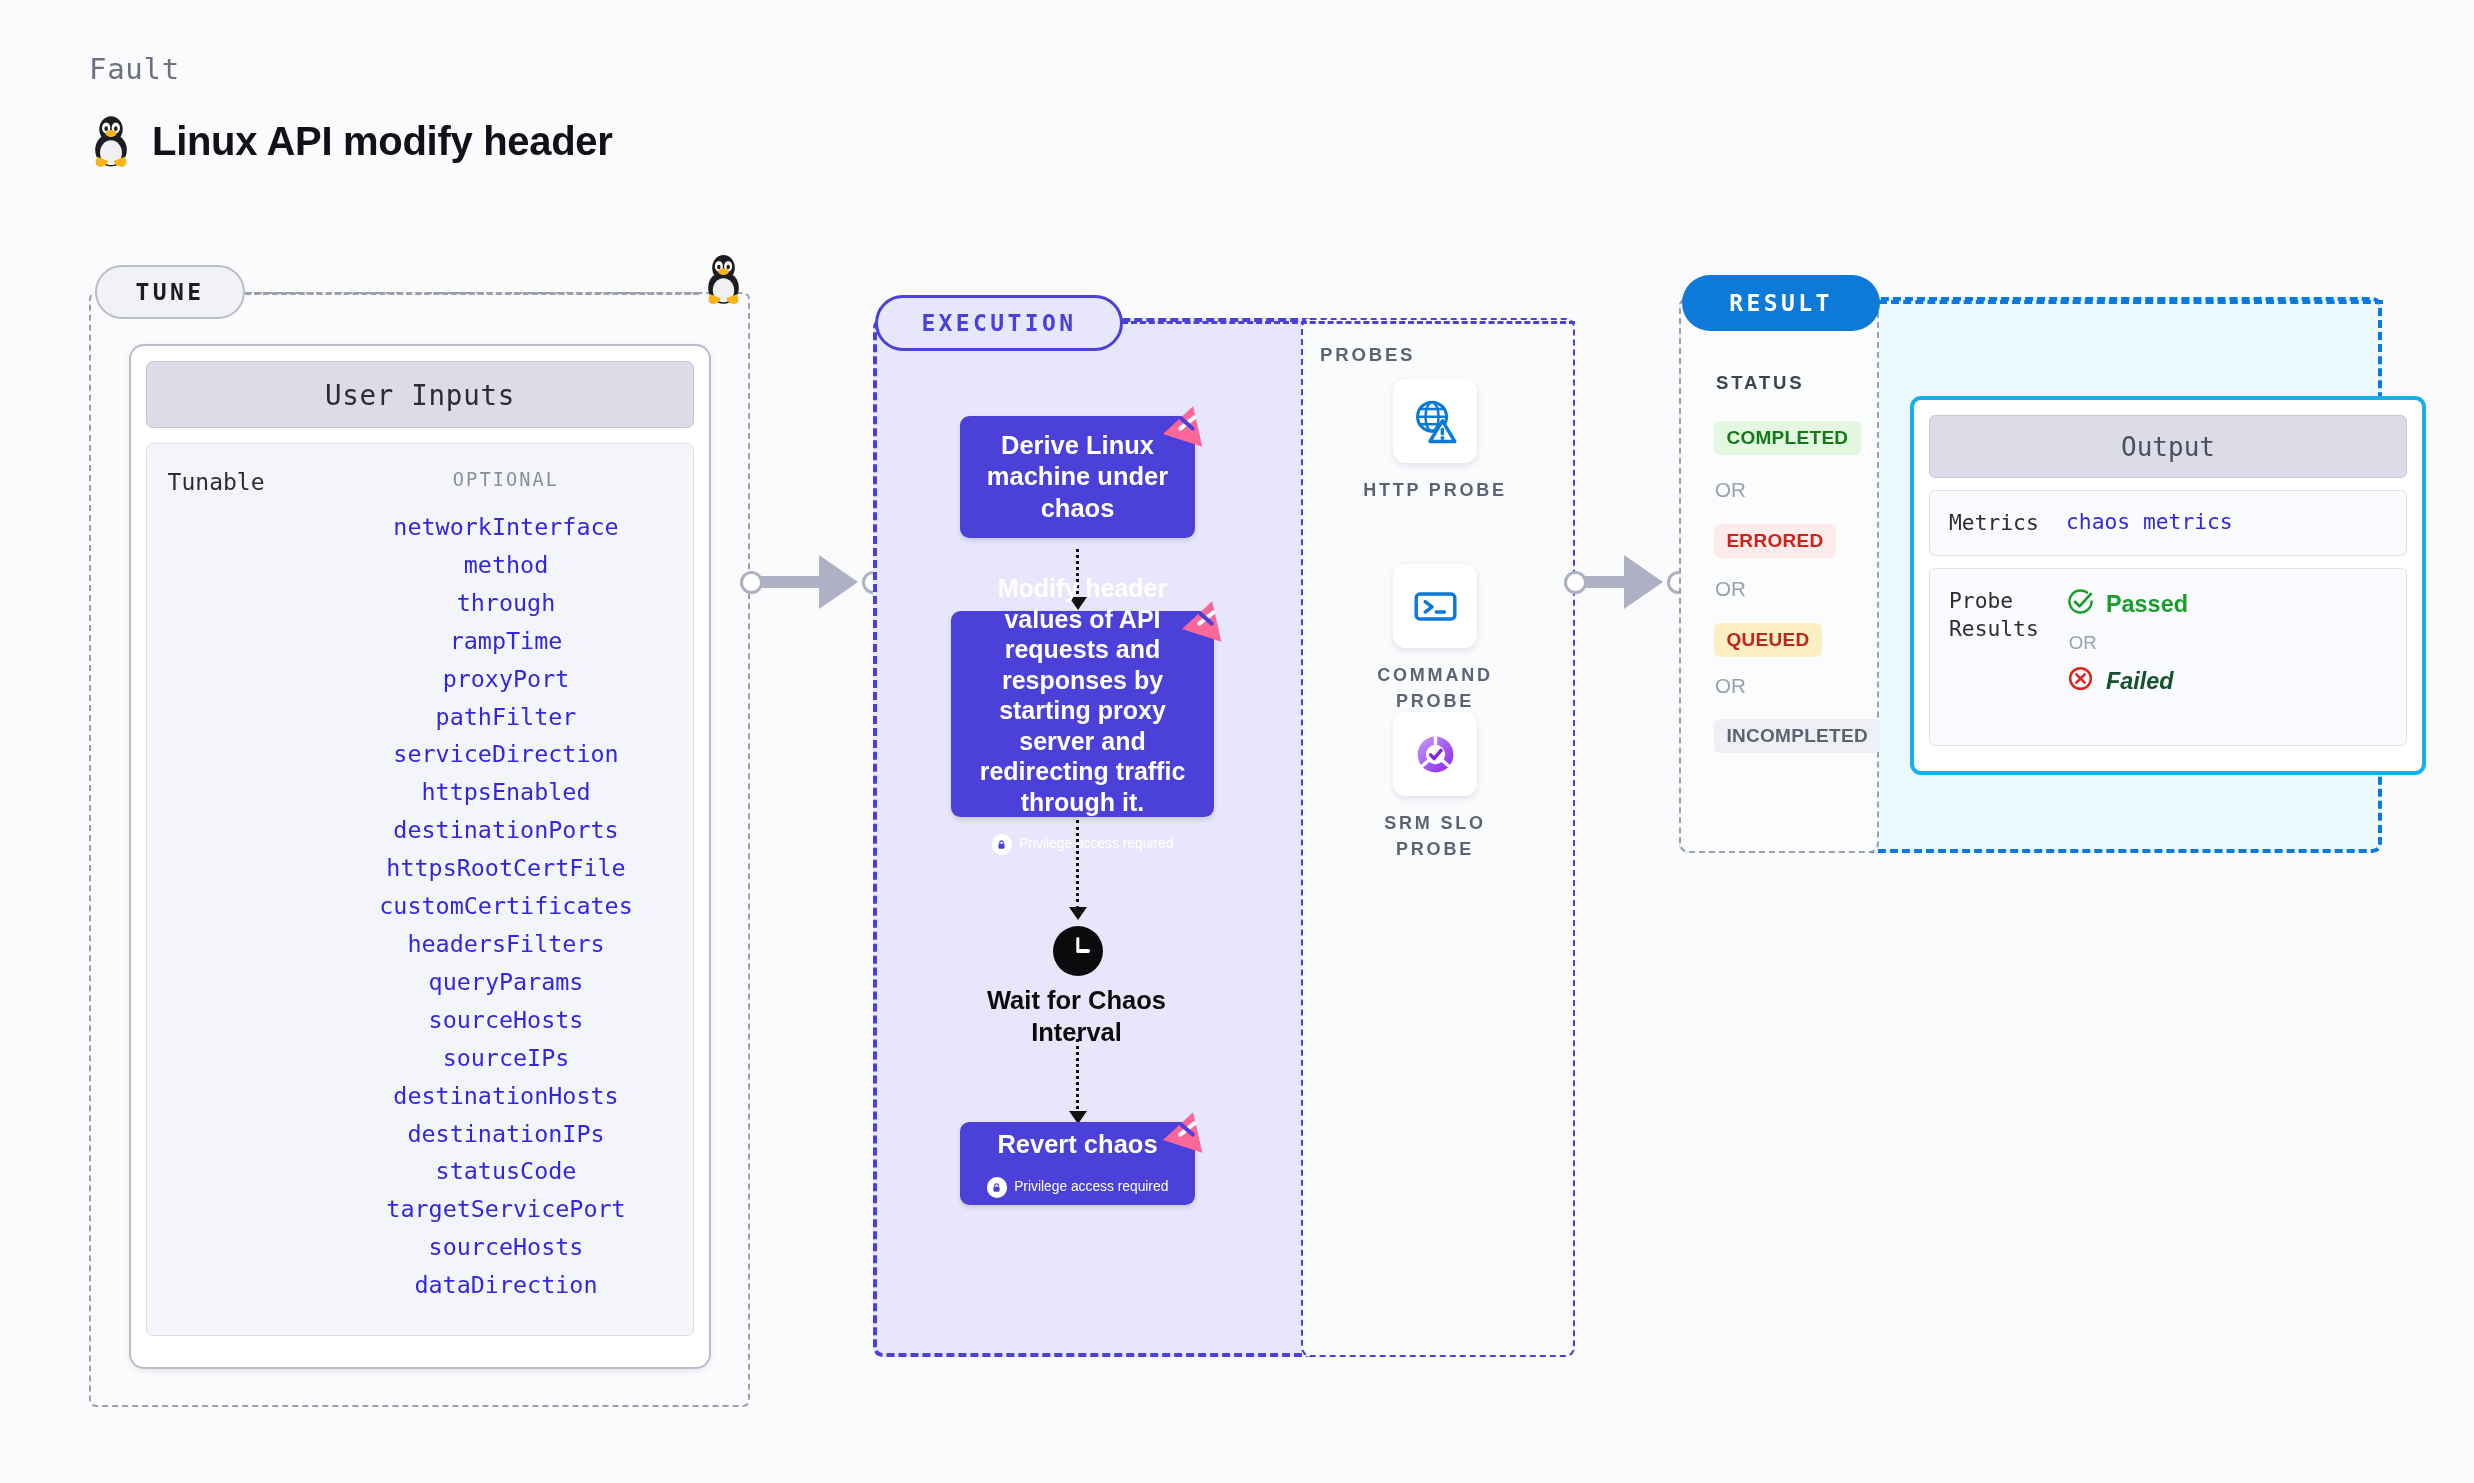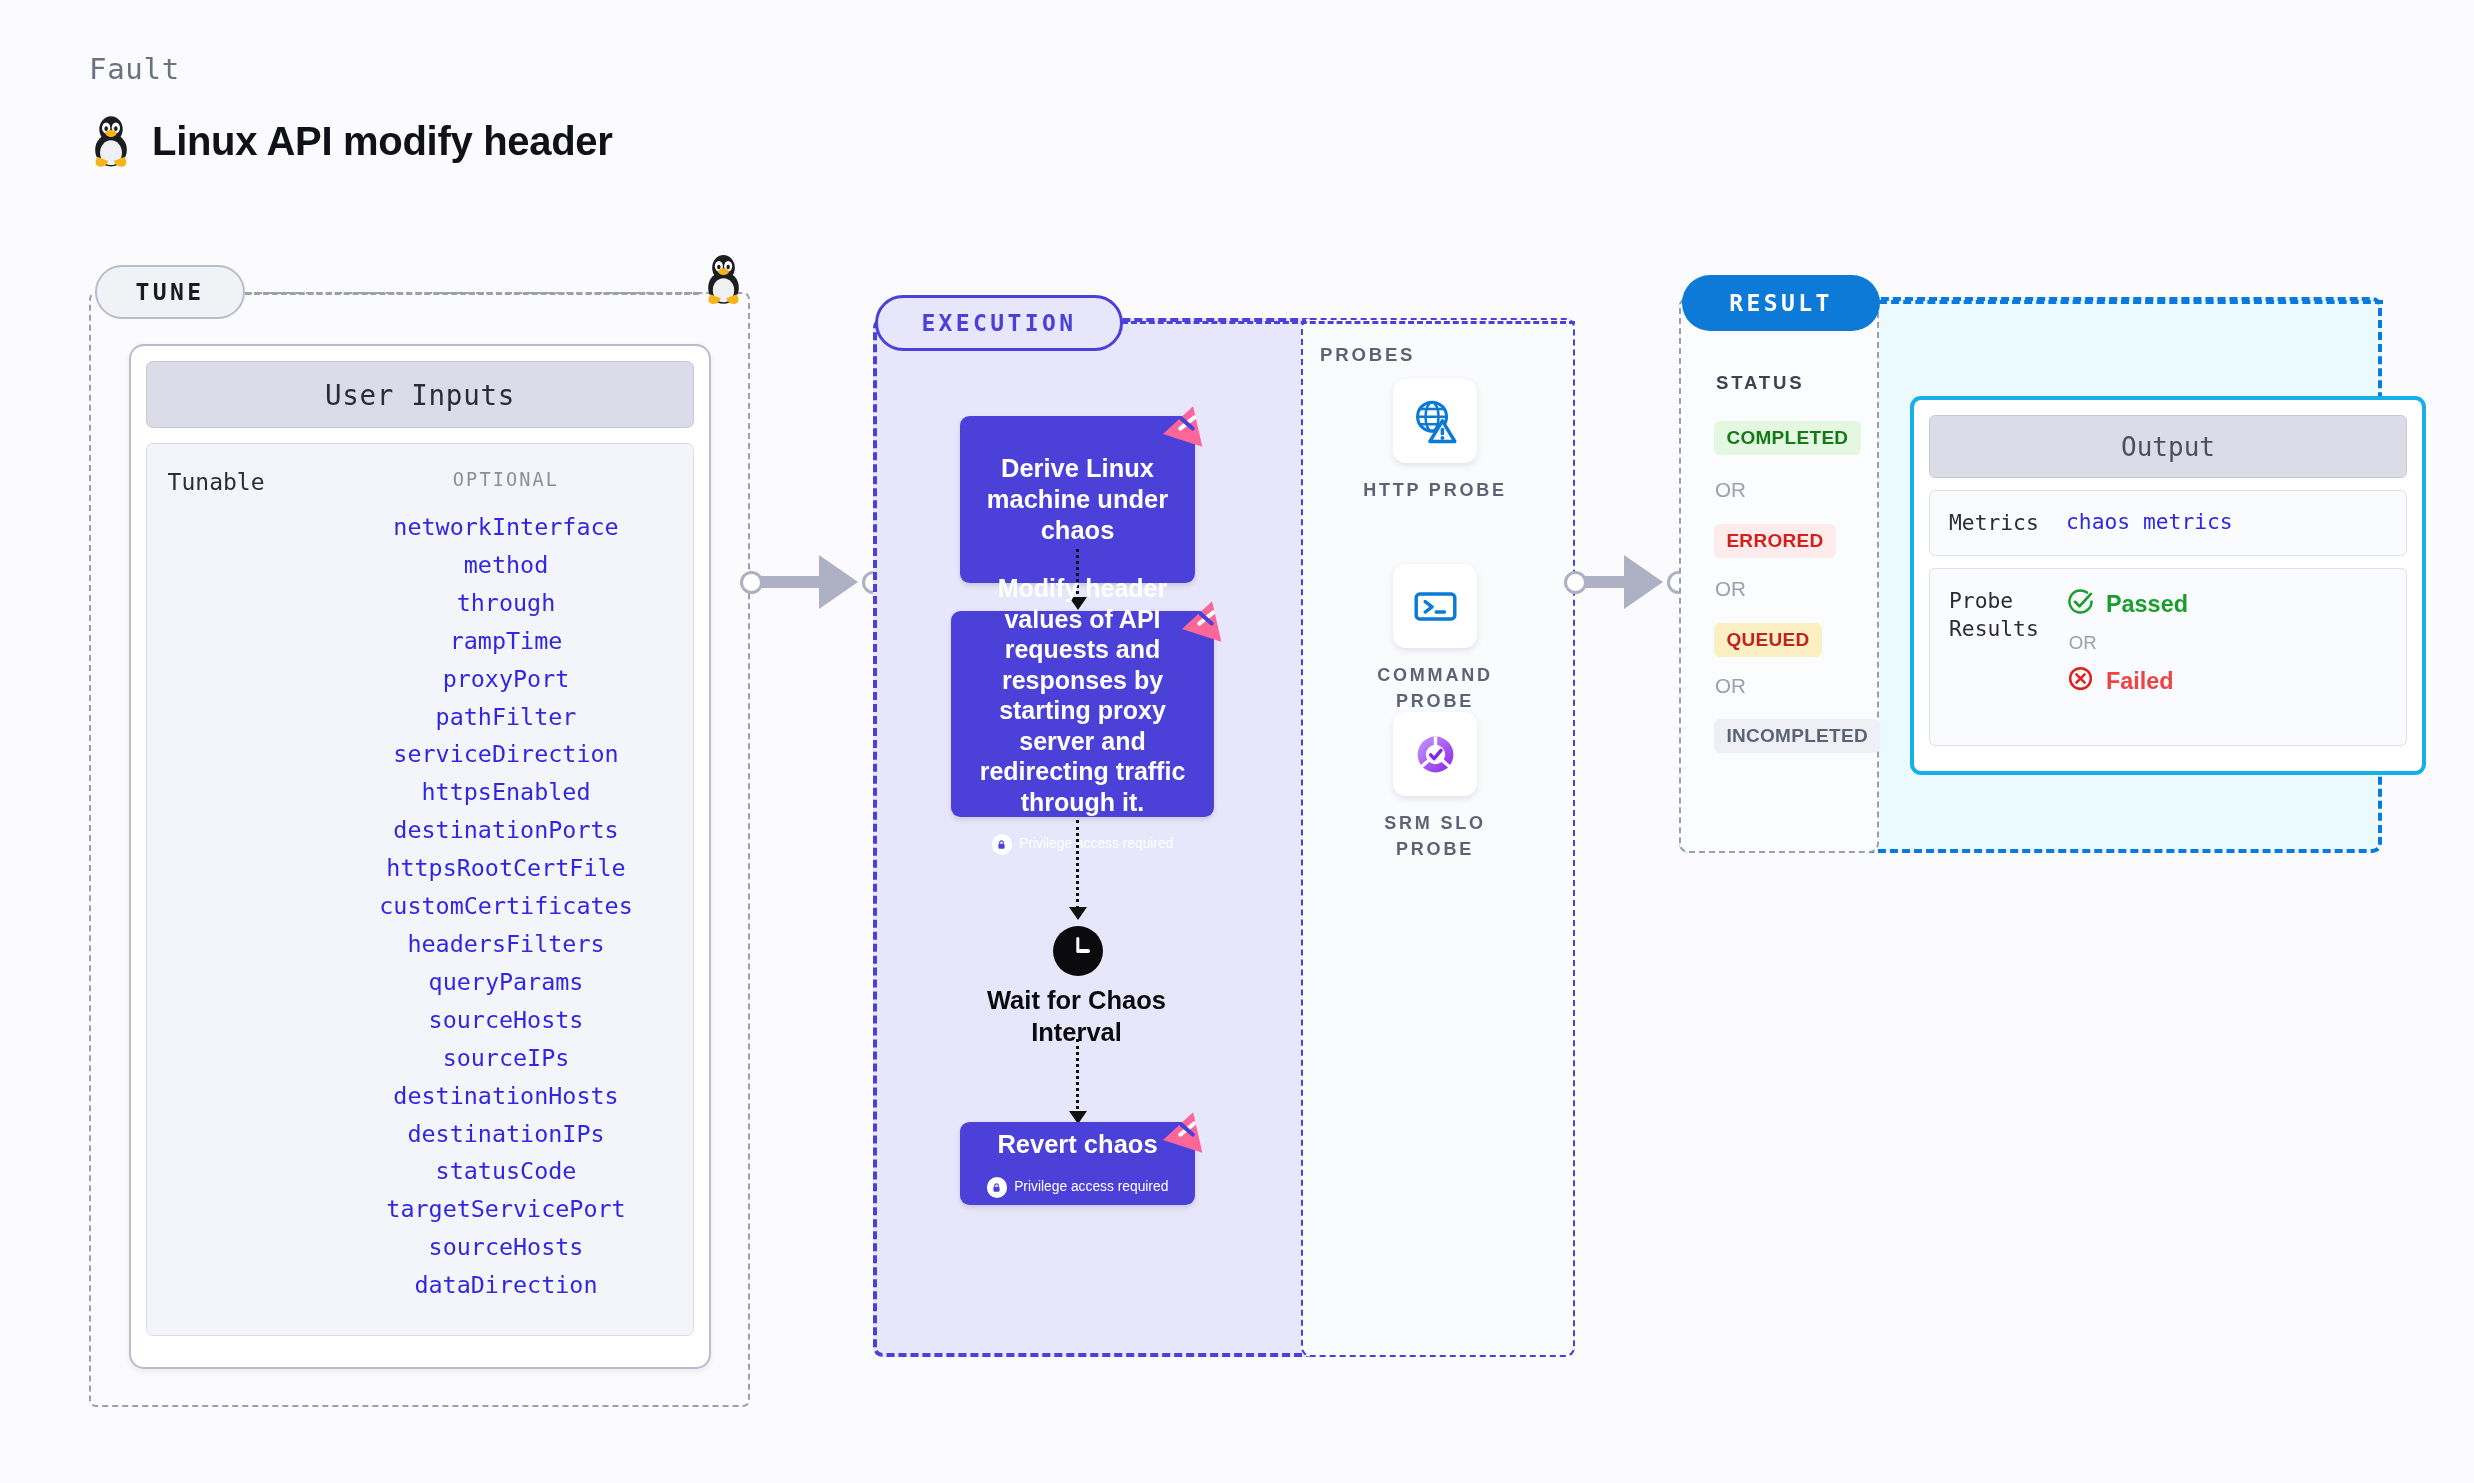--- a/index.html
+++ b/index.html
@@ -116,21 +116,21 @@
   }
 
   
   .node {
     position: absolute; background: #4b40d8; color: #fff;
     border-radius: 9.6px; text-align: center;
     font-weight: 700; line-height: 1.22;
     display: flex; flex-direction: column; align-items: center; justify-content: center;
     box-shadow: 0 2.1px 5.5px rgba(0,0,0,.12);
   }
-  .node-derive { left: 960px; top: 416px; width: 235px; height: 167px; font-size: 25.5px; }
+  .node-derive { left: 960px; top: 416px; width: 235px; height: 122px; font-size: 25.5px; }
   .node-modify { left: 951px; top: 611px; width: 263px; height: 206px; font-size: 25px; padding: 0 11px; }
   .node-revert { left: 960px; top: 1122px; width: 235px; height: 83px; font-size: 25.5px; }
 
   .priv {
     display: flex; align-items: center; gap: 6.9px;
     font-size: 13.8px; font-weight: 400; margin-top: 17px;
   }
   .priv-ico {
     width: 20.6px; height: 20.6px; border-radius: 50%; background: #fff;
     display: flex; align-items: center; justify-content: center; flex-shrink: 0;
@@ -204,21 +204,21 @@
   }
   .out-key {
     width: 117px; flex-shrink: 0;
     font-family: "DejaVu Sans Mono", monospace; font-size: 21.3px; color: #2b2c38; line-height: 1.3;
   }
   .out-metric {
     font-family: "DejaVu Sans Mono", monospace; font-size: 21.3px; color: #3227e0;
   }
   .res-line { display: flex; align-items: center; gap: 11px; font-size: 23.4px; font-weight: 700; }
   .res-pass { color: #1a9e2b; }
-  .res-fail { color: #ef4444; }
+  .res-fail { color: #14532d; font-style: italic; }
   .res-or { font-size: 18.6px; color: #9aa0ae; font-weight: 400; margin: 9.6px 0 9.6px 2.8px; }
 
   
   .conn { position: absolute; height: 12.4px; background: #aeb0c4; }
   .conn-dot {
     position: absolute; width: 23.4px; height: 23.4px; border-radius: 50%;
     background: #fff; border: 3.4px solid #aeb0c4;
   }
   .conn-head {
     position: absolute; width: 0; height: 0;

